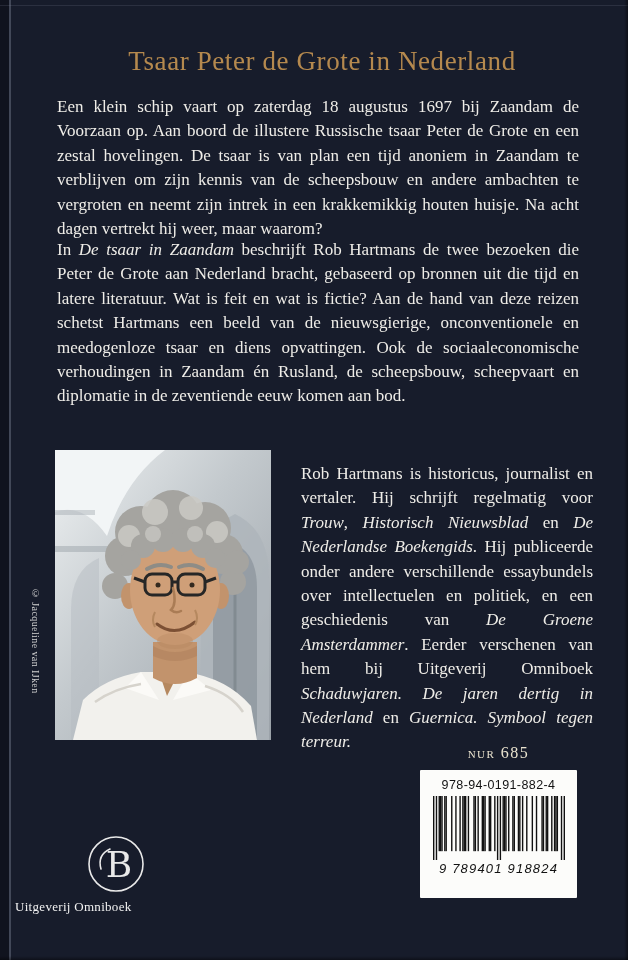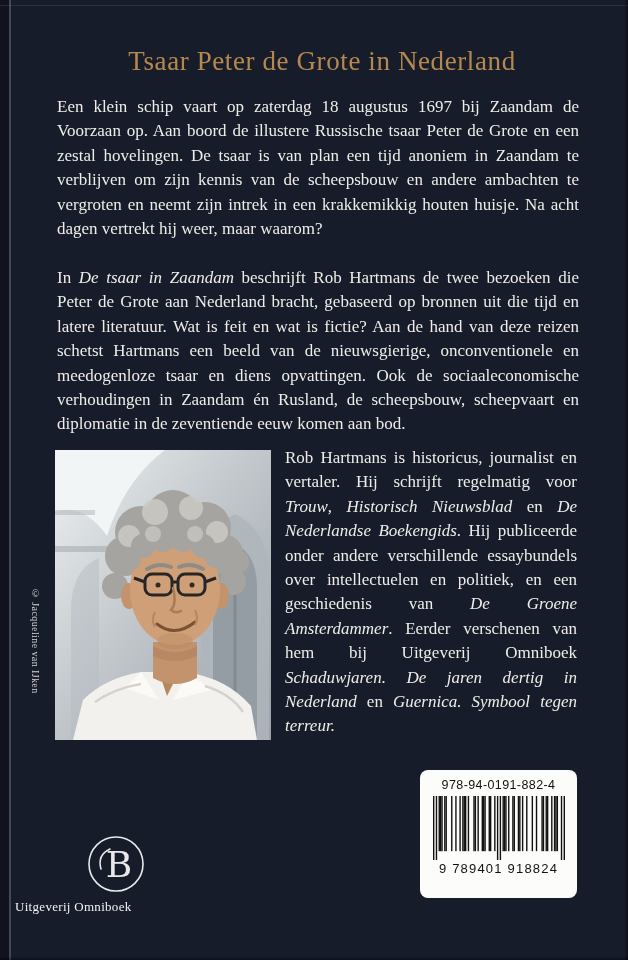--- a/index.html
+++ b/index.html
@@ -19,60 +19,60 @@
   .title{
     position:absolute;top:46px;left:0;right:0;margin:0;
     text-align:center;font-weight:normal;
     font-size:27px;letter-spacing:.6px;color:#b5894e;padding-left:16px;
   }
   .para{
     position:absolute;left:55px;width:522px;margin:2px;
     font-size:17px;line-height:24.4px;text-align:justify;
   }
   .p1{top:93px;}
-  .p2{top:264px;}
+  .p2{top:236px;}
   .para em, .bio em{font-style:italic;}
 
   .photo{
     position:absolute;left:55px;top:450px;width:216px;height:290px;
     background:#b9bec3;overflow:hidden;
   }
   .photo svg{display:block;}
 
   .credit{
     position:absolute;left:30px;top:588px;height:152px;
     writing-mode:vertical-rl;
     font-size:10px;letter-spacing:.4px;color:#d3d3d3;
     font-family:"Liberation Serif",serif;
   }
 
   .bio{
-    position:absolute;left:285px;top:446px;width:292px;margin:0;
+    position:absolute;left:285px;top:446px;width:292px;margin:16px;
     font-size:17px;line-height:24.4px;text-align:justify;
   }
 
   .nur{
     position:absolute;left:420px;top:744px;width:157px;
     text-align:center;font-variant:small-caps;
     font-size:16px;letter-spacing:1.5px;color:#eae3cf;
   }
   .barcode-box{
     position:absolute;left:420px;top:770px;width:157px;height:128px;
-    background:#fcfcfa;border-radius:8px;
+    background:#fcfcfa;border-radius:1px;
   }
   .isbn{
     margin-top:8px;text-align:center;color:#121212;
     font-family:"Liberation Sans",sans-serif;
     font-size:12.5px;letter-spacing:.4px;
   }
   .bars{display:block;width:132px;height:64px;margin:4px auto 0 auto;}
   .ean-digits{
     text-align:center;color:#121212;margin-top:1px;
     font-family:"Liberation Sans",sans-serif;
-    font-size:13px;letter-spacing:1.2px;
+    font-size:13px;letter-spacing:1.2px;font-style:italic;
   }
   .website{
     position:absolute;left:420px;top:902px;width:157px;
     text-align:center;font-size:18px;color:#ffffff;letter-spacing:.3px;
   }
   .logo{position:absolute;left:84px;top:834px;width:64px;height:64px;}
   .publisher{
     position:absolute;left:15px;top:899px;width:200px;
     text-align:left;font-size:13px;color:#f2f2f2;letter-spacing:.3px;
   }
@@ -178,20 +178,21 @@
 
       <path d="M102 174 Q120 188 140 172" stroke="#7c5034" stroke-width="3" fill="none" stroke-linecap="round"></path>
       <path d="M100 162 Q96 170 100 177" stroke="#b5885f" stroke-width="2" fill="none"></path>
       <path d="M140 160 Q144 168 140 175" stroke="#b5885f" stroke-width="2" fill="none"></path>
       <ellipse cx="120" cy="191" rx="18" ry="8" fill="#b5885f" opacity="0.35"></ellipse>
     </svg>
   </div>
 
   <p class="bio">Rob Hartmans is historicus, journalist en vertaler. Hij schrijft regelmatig voor <em>Trouw</em>, <em>Historisch Nieuwsblad</em> en <em>De Nederlandse Boekengids</em>. Hij publiceerde onder andere verschillende essaybundels over intellectuelen en politiek, en een geschiedenis van <em>De Groene Amsterdammer</em>. Eerder verschenen van hem bij Uitgeverij Omniboek <em>Schaduwjaren. De jaren dertig in Nederland</em> en <em>Guernica. Symbool tegen terreur.</em></p>
 
+  <div class="nur">nur 685</div>
 
   <div class="barcode-box">
     <div class="isbn">978-94-0191-882-4</div>
     <svg id="barcode" class="bars" viewBox="0 0 95 58" preserveAspectRatio="none" xmlns="http://www.w3.org/2000/svg">
         <rect x="0" y="0" width="1" height="58" fill="#111"></rect>
         <rect x="2" y="0" width="1" height="58" fill="#111"></rect>
         <rect x="4" y="0" width="1" height="50" fill="#111"></rect>
         <rect x="5" y="0" width="1" height="50" fill="#111"></rect>
         <rect x="6" y="0" width="1" height="50" fill="#111"></rect>
         <rect x="8" y="0" width="1" height="50" fill="#111"></rect>

